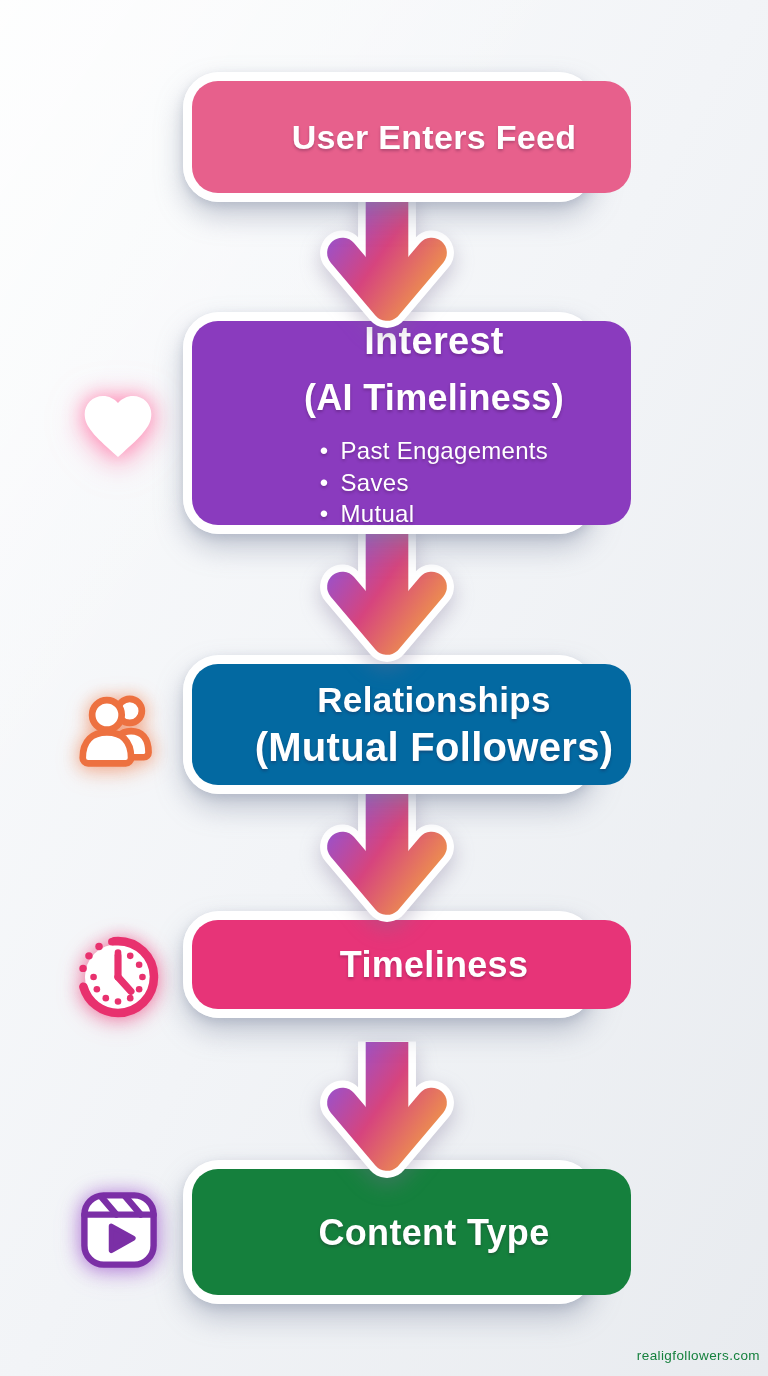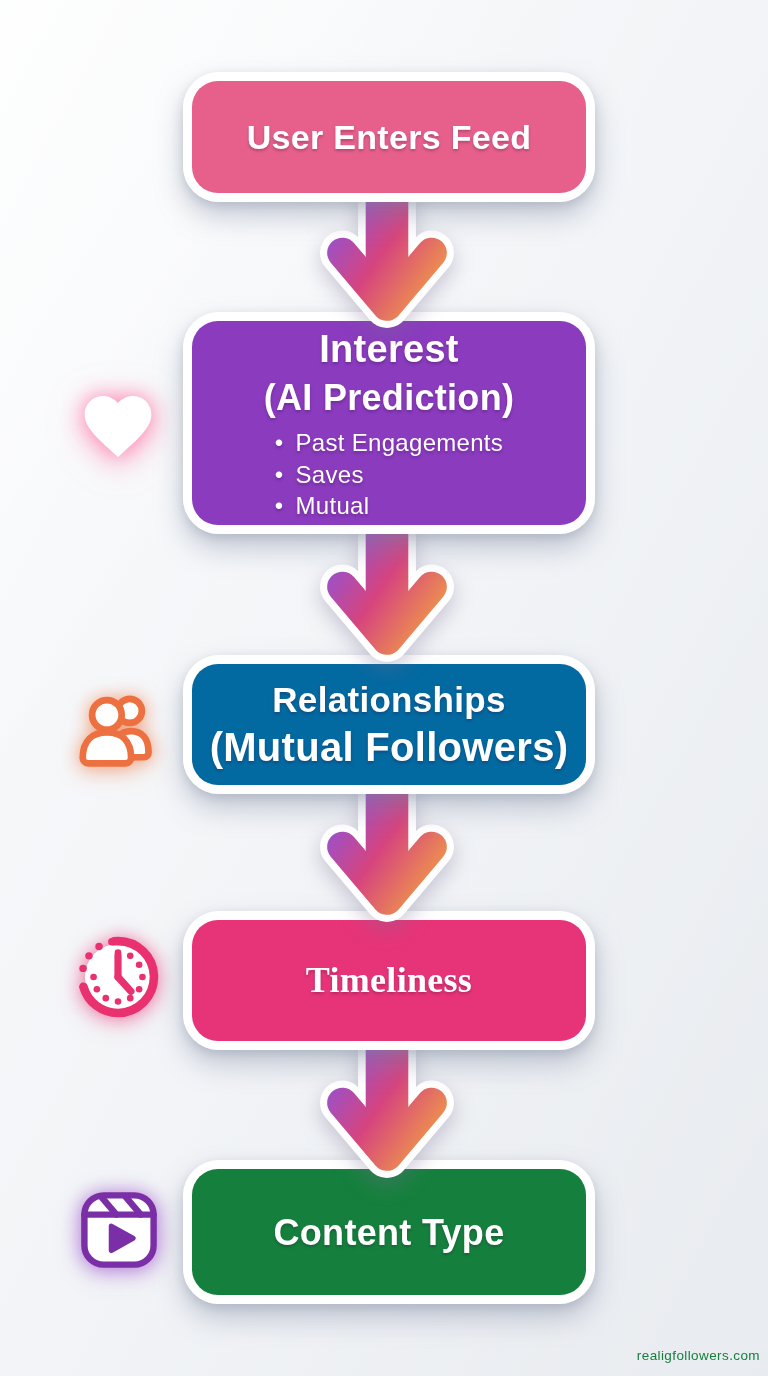--- a/index.html
+++ b/index.html
@@ -11,32 +11,32 @@
   .stage{position:absolute;inset:0;}
   .sheen{position:absolute;inset:0;pointer-events:none;
     background:linear-gradient(125deg,rgba(255,255,255,.65) 0%,rgba(255,255,255,0) 34%,rgba(255,255,255,0) 100%);}
 
   
   .box{position:absolute;left:183px;width:412px;box-sizing:border-box;
     border:9px solid #ffffff;border-radius:36px;
     box-shadow:0 14px 28px rgba(120,130,155,.40),0 4px 10px rgba(120,130,155,.25);}
   .box-inner{width:100%;height:100%;border-radius:26px;display:flex;flex-direction:column;
     align-items:center;justify-content:center;color:#ffffff;
-    text-shadow:0 2px 3px rgba(45,10,45,.28);text-align:center;}
+    text-shadow:0 2px 3px rgba(45,10,45,.28);text-align:center;padding-left:45px;}
   .box-title{font-weight:700;letter-spacing:.3px;line-height:1.25;max-width:300px;}
   .box-subtitle{font-weight:700;letter-spacing:.3px;line-height:1.2;margin-top:2px;}
   .box-subtitle:empty,.bullets:empty{display:none;}
 
   .b1{top:72px;height:130px;z-index:10;}
   .a1{top:192px;z-index:9;}
   .b2{top:312px;height:222px;z-index:8;}
   .a2{top:526px;z-index:7;}
   .b3{top:655px;height:139px;z-index:6;}
   .a3{top:786px;z-index:5;}
-  .b4{top:911px;height:139px;z-index:4;font-family:Liberation Serif, serif;}
+  .b4{top:911px;height:107px;z-index:4;}
   .a4{top:1042px;z-index:3;}
   .b5{top:1160px;height:144px;z-index:2;}
 
   .b1 .box-title{font-size:34px;}
   .b2 .box-title{font-size:38px;}
   .b2 .box-subtitle{font-size:36px;}
   .b3 .box-title{font-size:35px;}
   .b3 .box-subtitle{font-size:40px;}
   .b4 .box-title{font-size:36px;}
   .b4 .box-subtitle{font-size:34px;}
@@ -96,23 +96,23 @@
       <g fill="#ffffff" stroke="#ffffff">
         <rect x="33" y="0" width="56" height="90"></rect>
         <path d="M17 60 L61 112 L105 60" fill="none" stroke-width="44" stroke-linecap="round" stroke-linejoin="round"></path>
       </g>
       <rect x="40" y="0" width="42" height="96" fill="url(#arrowGrad)"></rect>
       <path d="M17 60 L61 112 L105 60" fill="none" stroke="url(#arrowGrad)" stroke-width="30" stroke-linecap="round" stroke-linejoin="round"></path>
     </svg>
   </div>
 
   <section class="box b2">
-    <div class="box-inner" style="background: rgb(138, 59, 190);">
+    <div class="box-inner" style="background: rgb(138, 59, 190); gap: 8px;">
       <div class="box-title">Interest</div>
-      <div class="box-subtitle">(AI Prediction)</div>
+      <div class="box-subtitle">(AI Timeliness)</div>
       <div class="bullets">
         <div class="bullet-row">
           <span class="bullet-dot">•</span>
           <span>Past Engagements</span>
         </div>
         <div class="bullet-row">
           <span class="bullet-dot">•</span>
           <span>Saves</span>
         </div>
         <div class="bullet-row">

